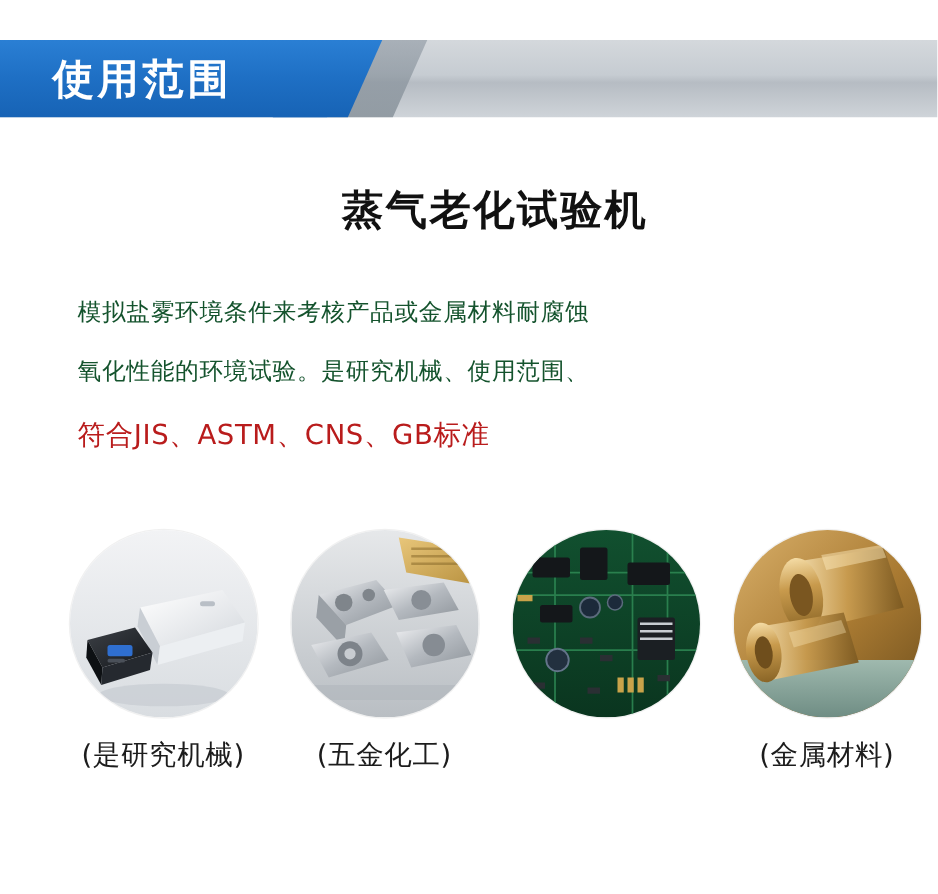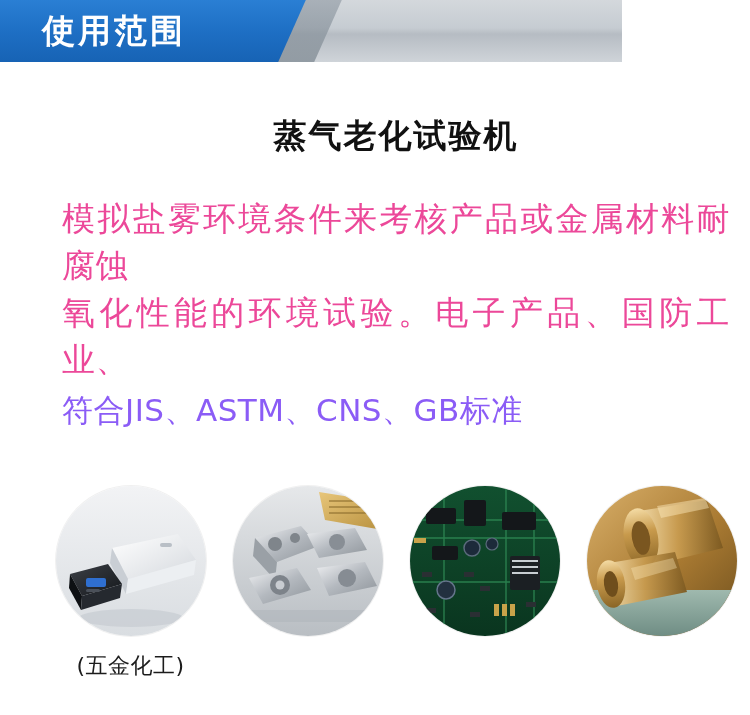--- a/index.html
+++ b/index.html
@@ -12,23 +12,24 @@
     background: #ffffff;
     font-family: "Liberation Sans", "DejaVu Sans", sans-serif;
     color: #1a1a1a;
     overflow: hidden;
     position: relative;
   }
 
   
   .banner {
     position: relative;
-    width: 622px;
+    width: 750px;
     height: 62px;
     overflow: hidden;
+    margin-top: 32px;
   }
   .banner-bar {
     position: absolute;
     left: 0;
     top: 0;
     width: 750px;
     height: 62px;
     background: linear-gradient(to bottom, #d4d8dc 0%, #c6ccd2 45%, #b6bcc3 55%, #cfd4d9 100%);
   }
   .banner-blue {
@@ -82,35 +83,35 @@
     text-align: center;
     font-size: 33px;
     font-weight: bold;
     color: #111111;
     letter-spacing: 2px;
     margin-top: 52px;
     font-family: "DejaVu Sans", "Liberation Sans", sans-serif;
   }
   .desc {
     margin: 36px 30px 0 30px;
-    font-size: 33px;
+    font-size: 19px;
     line-height: 47px;
-    color: #ec4899;
+    color: #14532d;
     letter-spacing: 0.5px;
     text-align: justify;
     font-family: "DejaVu Sans", "Liberation Sans", sans-serif;
   }
   .desc p {
     margin: 0;
   }
   .standard {
     margin: 4px 30px 0 30px;
-    font-size: 31px;
+    font-size: 22px;
     line-height: 47px;
-    color: #8b5cf6;
+    color: #b91c1c;
     letter-spacing: 0.5px;
     font-family: "DejaVu Sans", "Liberation Sans", sans-serif;
   }
 
   
   .gallery {
     display: flex;
     justify-content: center;
     gap: 17px;
     margin-top: 52px;
@@ -152,21 +153,21 @@
   <div class="banner-blue"></div>
   <div class="banner-title">使用范围</div>
 </div>
 
 <div class="content">
 
   <div class="product-title">蒸气老化试验机</div>
 
   <div class="desc">
     <p>模拟盐雾环境条件来考核产品或金属材料耐腐蚀</p>
-    <p>氧化性能的环境试验。电子产品、国防工业、</p>
+    <p>氧化性能的环境试验。是研究机械、使用范围、</p>
   </div>
 
   <div class="standard">符合JIS、ASTM、CNS、GB标准</div>
 
   <div class="gallery">
 
     <div class="gallery-item">
       <div class="circle">
         <svg viewBox="0 0 150 150" xmlns="http://www.w3.org/2000/svg">
           <defs>
@@ -191,21 +192,21 @@
           <rect x="104" y="57" width="12" height="4" rx="2" fill="#b9bfc6"></rect>
 
           <polygon points="14,88 52,78 66,98 26,110" fill="url(#blk)"></polygon>
           <polygon points="14,88 26,110 25,124 13,102" fill="#0d1013"></polygon>
           <polygon points="26,110 66,98 64,112 25,124" fill="#25292f"></polygon>
           <rect x="30" y="92" width="20" height="9" rx="2" fill="#2f6fd0"></rect>
           <rect x="30" y="103" width="14" height="3" rx="1.5" fill="#4a5059"></rect>
           <ellipse cx="75" cy="132" rx="52" ry="9" fill="#c3c8ce" opacity="0.6"></ellipse>
         </svg>
       </div>
-      <div class="caption">(五金化工)</div>
+      <div class="caption">(是研究机械)</div>
     </div>
 
     <div class="gallery-item">
       <div class="circle">
         <svg viewBox="0 0 150 150" xmlns="http://www.w3.org/2000/svg">
           <defs>
             <linearGradient id="bgH" x1="0" y1="0" x2="0" y2="1">
               <stop offset="0%" stop-color="#e6e8ea"></stop>
               <stop offset="100%" stop-color="#b9bec3"></stop>
             </linearGradient>
@@ -237,20 +238,21 @@
           <circle cx="104" cy="56" r="8" fill="#888e95"></circle>
 
           <polygon points="16,92 64,82 78,104 30,118" fill="url(#met)"></polygon>
           <circle cx="47" cy="99" r="10" fill="#7d838a"></circle>
           <circle cx="47" cy="99" r="4.5" fill="#c8ccd1"></circle>
           <polygon points="84,82 132,76 144,100 96,110" fill="url(#met)"></polygon>
           <circle cx="114" cy="92" r="9" fill="#868c93"></circle>
           <rect x="10" y="124" width="130" height="12" fill="#aeb3b9" opacity="0.5"></rect>
         </svg>
       </div>
+      <div class="caption">(五金化工)</div>
     </div>
 
     <div class="gallery-item">
       <div class="circle">
         <svg viewBox="0 0 150 150" xmlns="http://www.w3.org/2000/svg">
           <defs>
             <linearGradient id="bgP" x1="0" y1="0" x2="0" y2="1">
               <stop offset="0%" stop-color="#11502f"></stop>
               <stop offset="100%" stop-color="#0a351f"></stop>
             </linearGradient>
@@ -337,16 +339,17 @@
           <g>
             <path d="M16,78 L88,66 L100,106 L30,120 Z" fill="url(#roll2)" opacity="0.95"></path>
             <ellipse cx="24" cy="98" rx="14" ry="24" fill="url(#roll)" transform="rotate(-8 24 98)"></ellipse>
             <ellipse cx="24" cy="98" rx="7" ry="13" fill="#6f4e1c" transform="rotate(-8 24 98)"></ellipse>
           </g>
 
           <path d="M70,20 L118,12 L122,22 L74,32 Z" fill="#ffeec0" opacity="0.45"></path>
           <path d="M44,82 L86,72 L90,82 L48,94 Z" fill="#ffeec0" opacity="0.35"></path>
         </svg>
       </div>
+      <div class="caption">(金属材料)</div>
     </div>
 
   </div>
 </div>
 
 </body></html>

